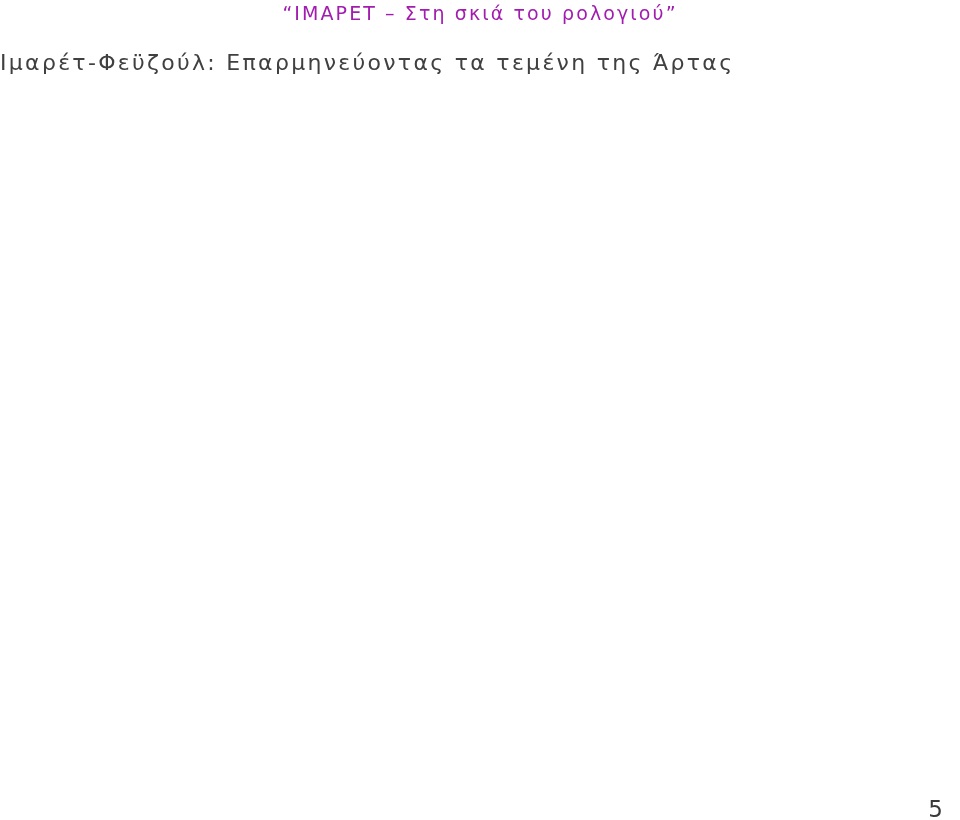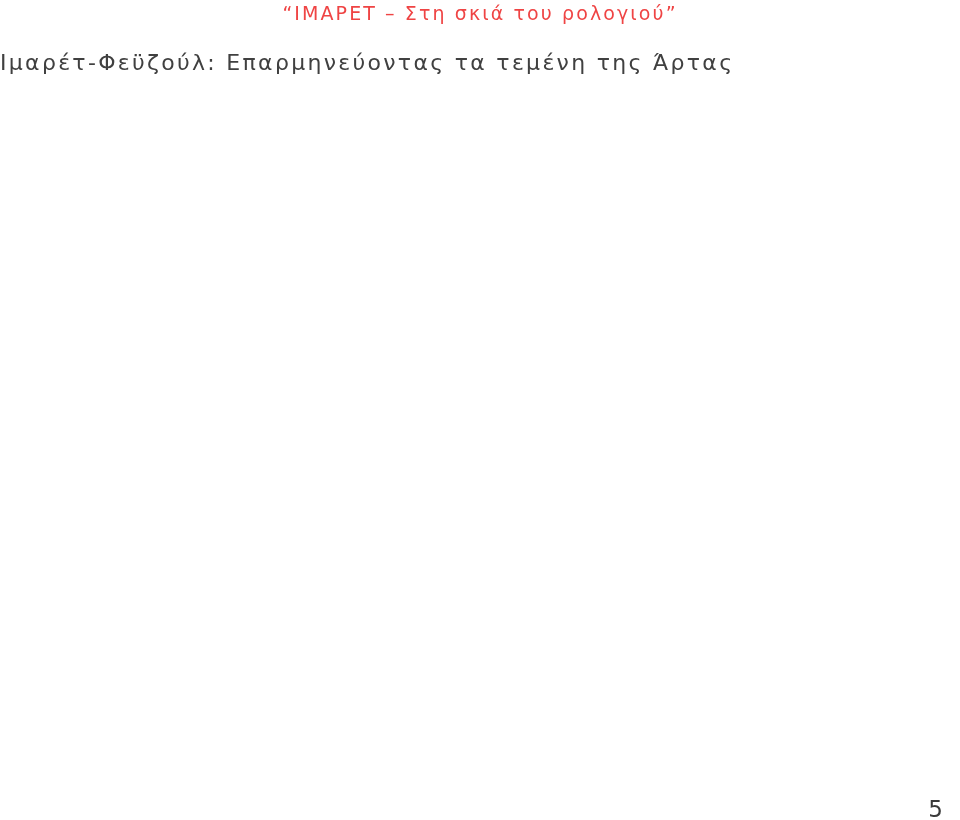--- a/index.html
+++ b/index.html
@@ -34,21 +34,21 @@
   .slide-title {
     position: absolute;
     left: 0;
     top: 2px;
     width: 960px;
     text-align: center;
     font-family: "DejaVu Sans", sans-serif;
     font-size: 19px;
     font-weight: 400;
     letter-spacing: 2.1px;
-    color: #ef4444;
+    color: #a21caf;
     white-space: nowrap;
     line-height: 22px;
   }
 
   .slide-subtitle {
     position: absolute;
     left: 0;
     top: 50px;
     width: 960px;
     text-align: left;

